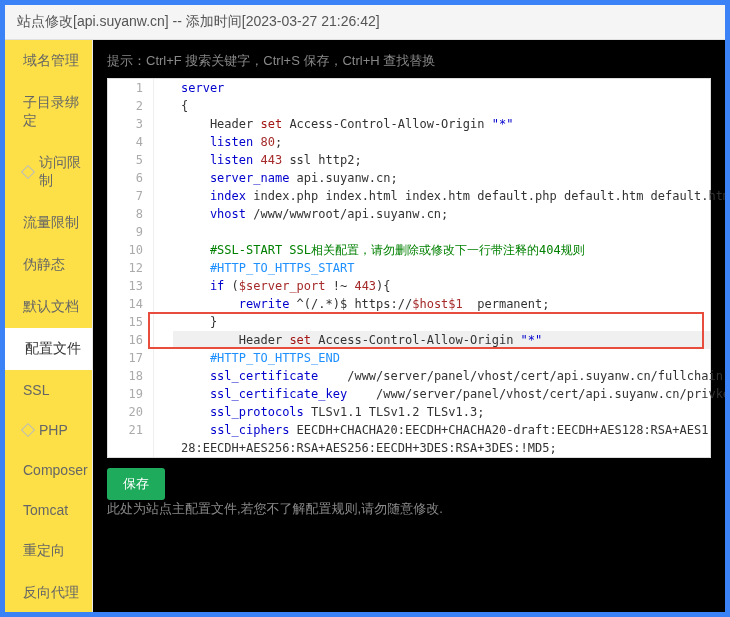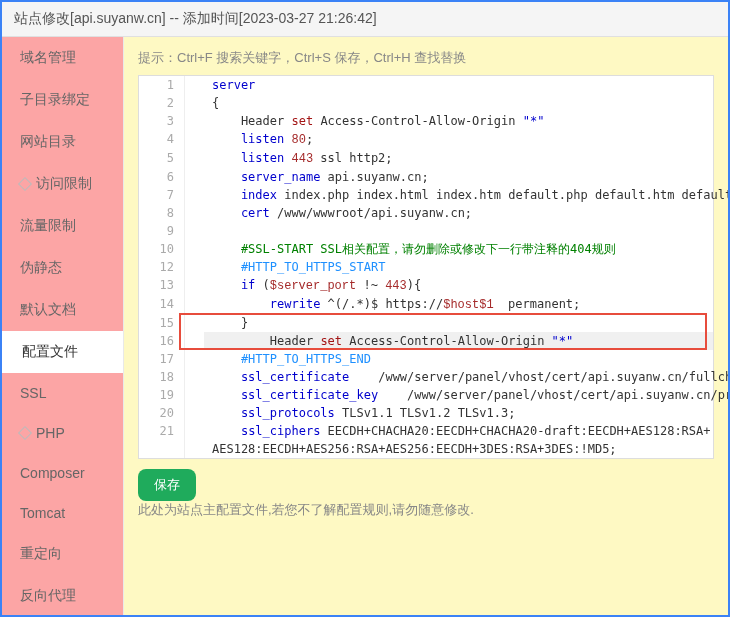--- a/index.html
+++ b/index.html
@@ -1,56 +1,53 @@
 <!DOCTYPE html>
 <html><head>
   <meta charset="utf-8">
   <style>
     *{margin:0;padding:0;box-sizing:border-box;}
     body{font-family:"Microsoft YaHei",Arial,sans-serif;font-size:13px;color:#333;background:#fff;}
-    .container{width:730px;height:617px;display:flex;flex-direction:column;border:2px solid #3b82f6;}
+    .container{width:730px;height:617px;display:flex;flex-direction:column;border:5px solid #3b82f6;}
     .header{background:#f5f5f5;padding:8px 12px;font-size:14px;color:#555;border-bottom:1px solid #e0e0e0;}
     .body{display:flex;flex:1;overflow:hidden;}
-    .sidebar{width:122px;background:#fca5a5;border-right:1px solid #e9e9e9;overflow:hidden;}
+    .sidebar{width:88px;background:#fde047;border-right:1px solid #e9e9e9;overflow:hidden;}
     .side-item{padding:12px 10px 12px 18px;font-size:14px;color:#666;cursor:pointer;display:flex;align-items:center;gap:4px;}
     .side-item.active{background:#fff;color:#333;border-left:2px solid transparent;}
     .diamond{width:10px;height:10px;border:1px solid #bbb;transform:rotate(45deg);margin-right:2px;flex-shrink:0;}
-    .main{flex:1;padding:12px 14px;overflow:auto;background:#fef9c3;}
+    .main{flex:1;padding:12px 14px;overflow:auto;background:#000000;}
     .hint{color:#888;font-size:13px;margin-bottom:8px;}
     .editor{border:1px solid #ddd;font-family:Consolas,Monaco,monospace;font-size:12px;line-height:18px;background:#fff;}
     .line{display:flex;}
     .gutter{width:46px;text-align:right;padding-right:10px;color:#aaa;background:#fff;border-right:1px solid #eee;flex-shrink:0;user-select:none;}
     .code{padding-left:8px;white-space:pre;flex:1;color:#333;margin-left:19px;}
     .kw-blue{color:#0000cd;}
     .kw-darkred{color:#a31515;}
-    .kw-brown{color:#a52a2a;font-family:Liberation Mono, monospace;}
+    .kw-brown{color:#a52a2a;}
     .str{color:#0000cd;}
     .comment-green{color:#008000;}
     .comment-blue{color:#1e90ff;}
     .line.hl{position:relative;}
     .hl-box{position:absolute;left:40px;right:6px;top:-19px;height:37px;border:2px solid #e74c3c;pointer-events:none;}
-    .save-btn{margin-top:10px;background:#1fab5c;color:#fff;border:none;padding:7px 16px;font-size:13px;border-radius:8px;cursor:pointer;}
+    .save-btn{margin-top:10px;background:#1fab5c;color:#fff;border:none;padding:7px 16px;font-size:13px;border-radius:3px;cursor:pointer;}
     .footer-note{color:#888;font-size:13px;}
     .code-wrap{white-space:pre-wrap;word-break:break-all;}
   </style>
 </head>
 <body>
 
 <div class="container">
   <div class="header">站点修改[api.suyanw.cn] -- 添加时间[2023-03-27 21:26:42]</div>
   <div class="body">
     <div class="sidebar" id="sidebar">
         <div class="side-item">
           <span>域名管理</span>
         </div>
         <div class="side-item">
           <span>子目录绑定</span>
-        </div>
-        <div class="side-item">
-          <span>网站目录</span>
         </div>
         <div class="side-item">
           <span class="diamond"></span>
           <span>访问限制</span>
         </div>
         <div class="side-item">
           <span>流量限制</span>
         </div>
         <div class="side-item">
           <span>伪静态</span>
@@ -107,21 +104,21 @@
         <div class="line">
             <span class="gutter">6</span>
             <span class="code"><span class="kw-blue">    server_name</span><span> api.suyanw.cn;</span></span>
           </div>
         <div class="line">
             <span class="gutter">7</span>
             <span class="code"><span class="kw-blue">    index</span><span> index.php index.html index.htm default.php default.htm default.html;</span></span>
           </div>
         <div class="line">
             <span class="gutter">8</span>
-            <span class="code"><span class="kw-blue">    cert</span><span> /www/wwwroot/api.suyanw.cn;</span></span>
+            <span class="code"><span class="kw-blue">    vhost</span><span> /www/wwwroot/api.suyanw.cn;</span></span>
           </div>
         <div class="line">
             <span class="gutter">9</span>
             <span class="code"></span>
           </div>
         <div class="line">
             <span class="gutter">10</span>
             <span class="code"><span class="comment-green">    #SSL-START SSL相关配置，请勿删除或修改下一行带注释的404规则</span></span>
           </div>
         <div class="line">

